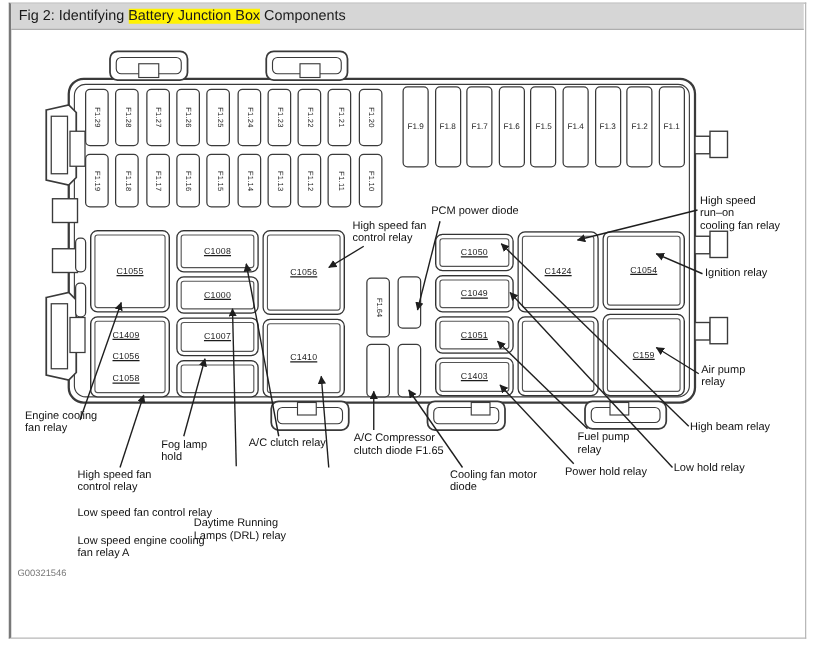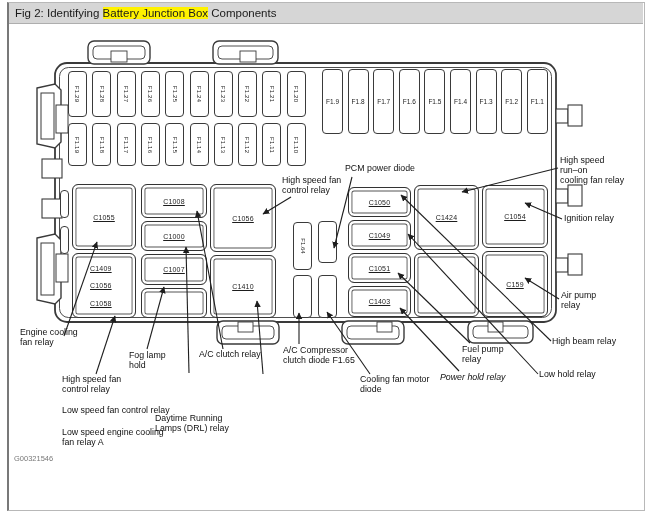--- a/index.html
+++ b/index.html
@@ -258,21 +258,21 @@
       <div class="callout" style="left: 560px; top: 155px;">High speed
 run–on
 cooling fan relay</div>
       <div class="callout" style="left: 564px; top: 213px;">Ignition relay</div>
       <div class="callout" style="left: 561px; top: 290px;">Air pump
 relay</div>
       <div class="callout" style="left: 552px; top: 336px;">High beam relay</div>
       <div class="callout" style="left: 539px; top: 369px;">Low hold relay</div>
       <div class="callout" style="left: 462px; top: 344px;">Fuel pump
 relay</div>
-      <div class="callout" style="left: 440px; top: 372px; font-style: italic;">Power hold relay</div>
+      <div class="callout" style="left: 452px; top: 372px;">Power hold relay</div>
       <div class="callout" style="left: 360px; top: 374px;">Cooling fan motor
 diode</div>
       <div class="callout" style="left: 283px; top: 345px;">A/C Compressor
 clutch diode  F1.65</div>
       <div class="callout" style="left: 199px; top: 349px;">A/C clutch relay</div>
       <div class="callout" style="left: 155px; top: 388px; margin-top: 25px;">Daytime Running
 Lamps (DRL) relay</div>
       <div class="callout" style="left: 129px; top: 350px;">Fog lamp
 hold</div>
       <div class="callout" style="left: 62px; top: 374px;">High speed fan

